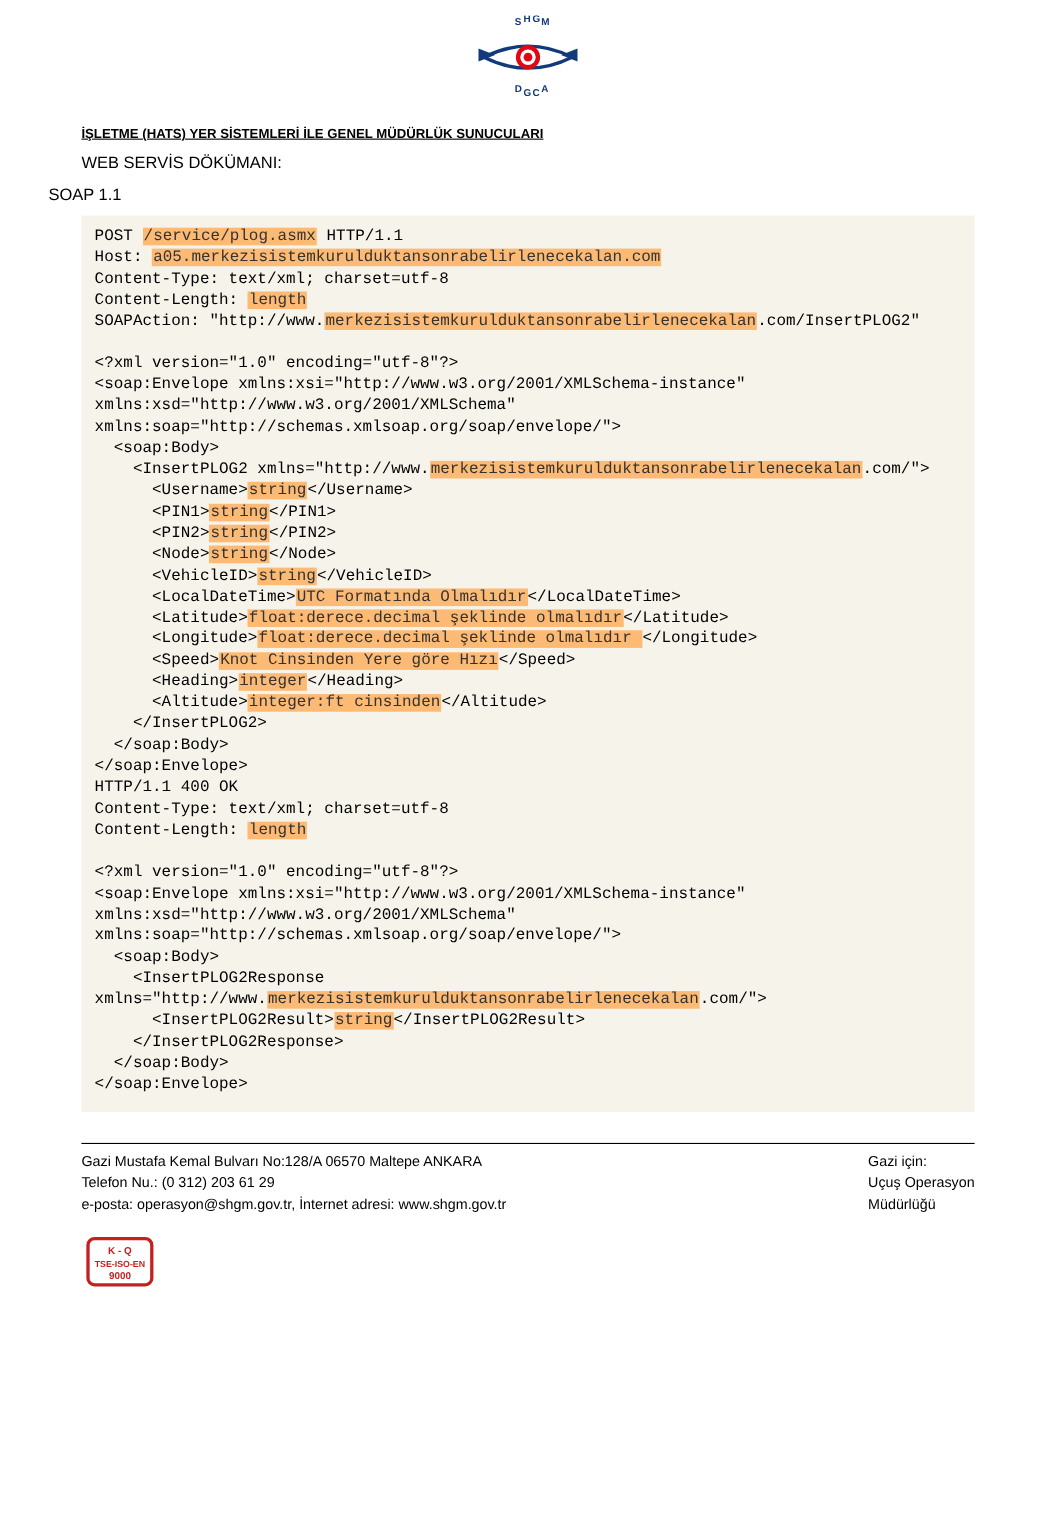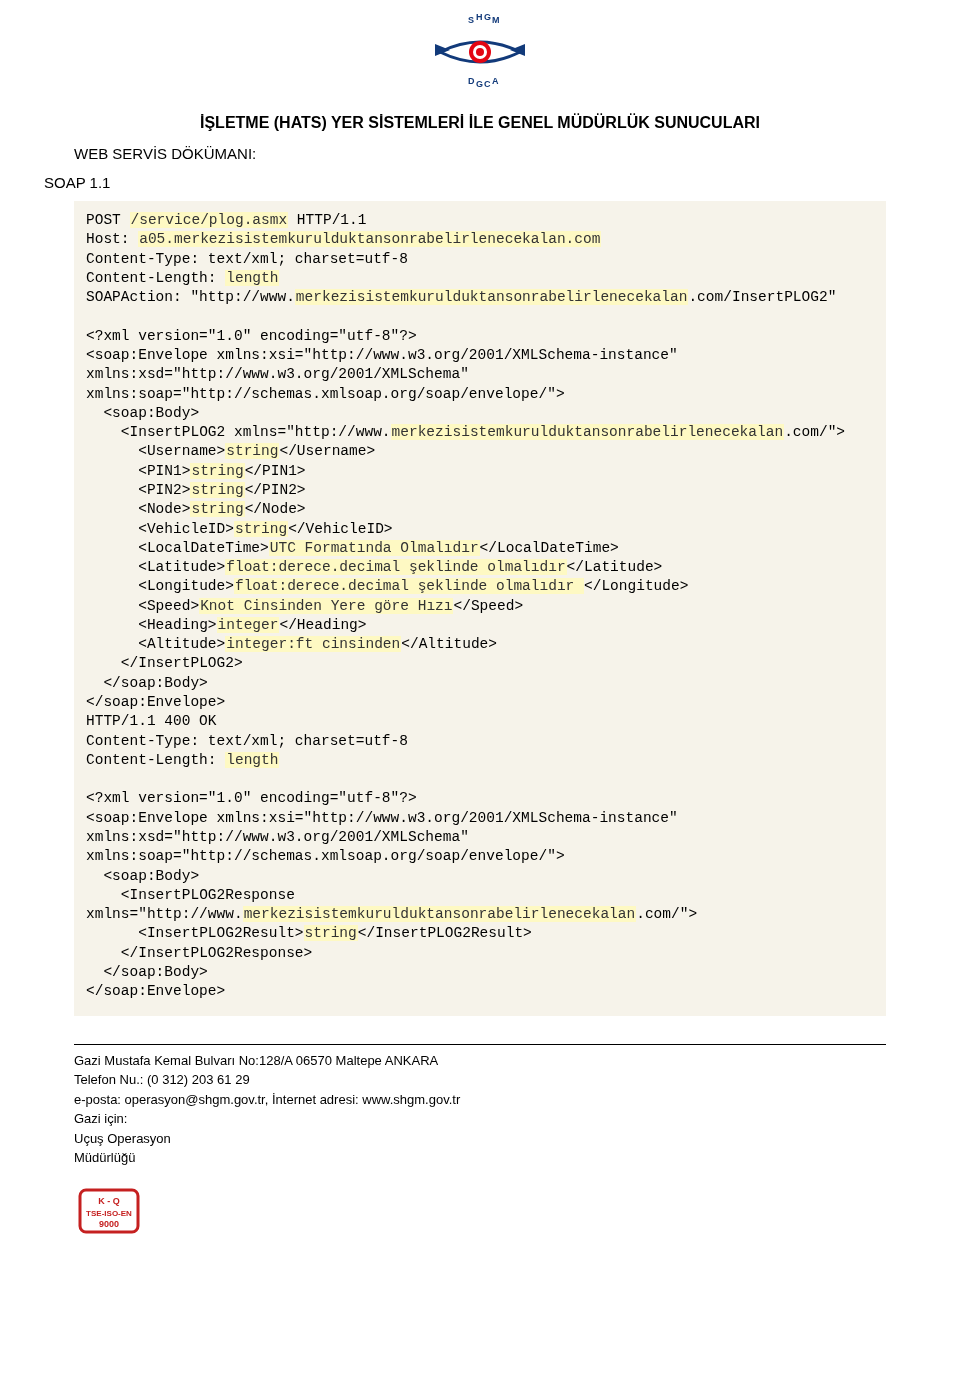--- a/index.html
+++ b/index.html
@@ -16,23 +16,24 @@
     position: relative;
   }
   .logo-wrap {
     text-align: center;
     margin-bottom: 18px;
   }
   .logo-svg { display: inline-block; }
   .title-block { margin-bottom: 12px; }
   .title-main {
     font-weight: bold;
-    font-size: 16px;
+    font-size: 12px;
     line-height: 1.5;
-    text-align: center;
+    text-align: left;
+    text-decoration: underline;
   }
   .subtitle {
     font-size: 15px;
     margin-top: 10px;
   }
   .soap-line {
     font-weight: normal;
     font-size: 15px;
     margin: 10px 0 10px -30px;
   }
@@ -40,36 +41,35 @@
     background: #f6f3ea;
     padding: 10px 12px 14px 12px;
     font-family: "Courier New", monospace;
     font-size: 14.5px;
     line-height: 1.33;
     color: #000;
     white-space: pre-wrap;
     word-break: break-word;
   }
   .code-box .hl {
-    background: #fef9c3;
+    background: #fdba74;
     color: #333;
     padding: 0 1px;
   }
   .divider {
     border: none;
     border-top: 1px solid #000;
     margin-top: 28px;
     margin-bottom: 6px;
   }
   .footer {
     display: flex;
     justify-content: space-between;
     font-size: 13px;
     line-height: 1.5;
-    flex-direction: column;
   }
   .footer-right { text-align: left; }
   .cert-badge { margin-top: 18px; }
 </style>
 </head>
 <body>
 
 <div class="page">
 
   <div class="logo-wrap">

